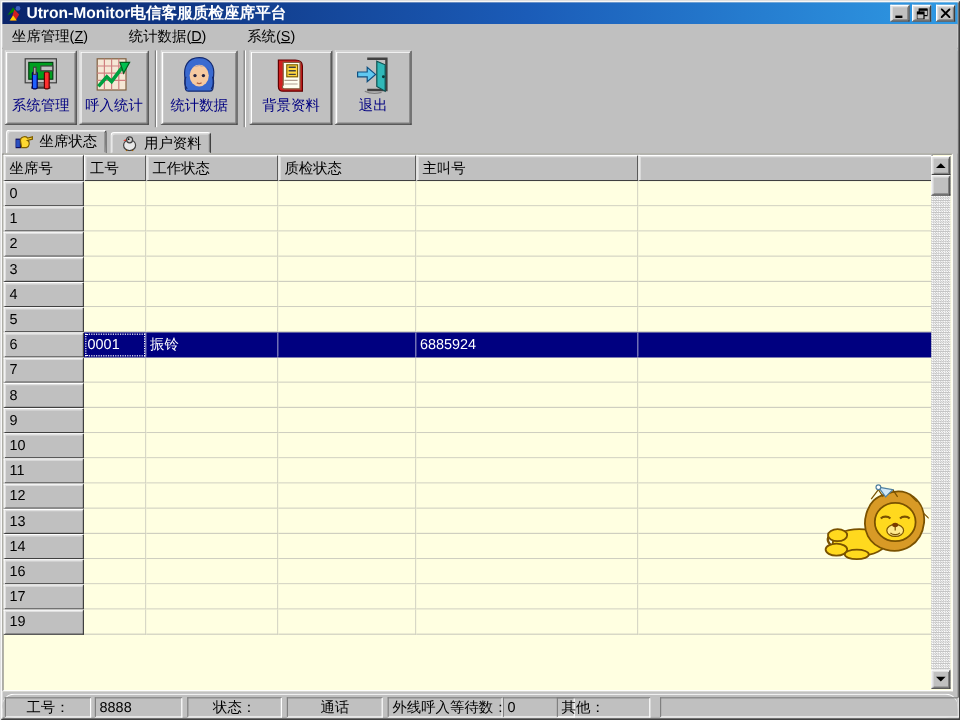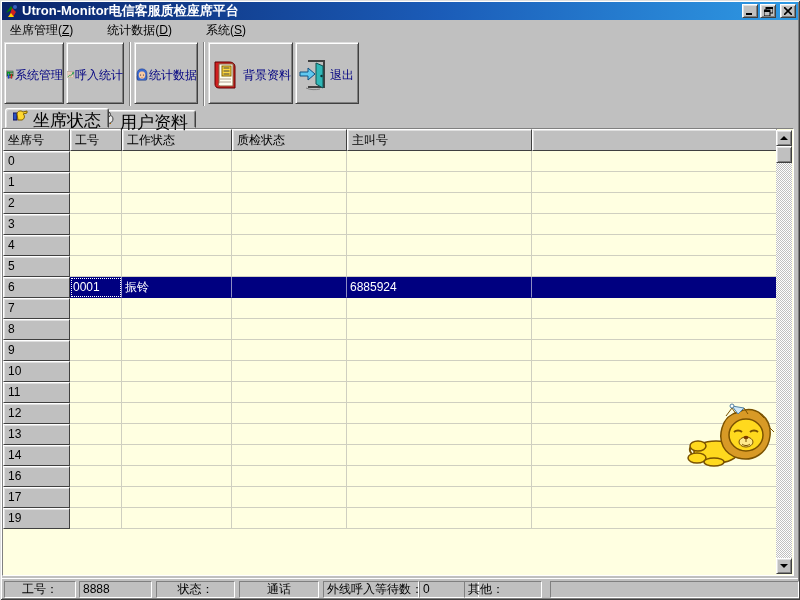--- a/index.html
+++ b/index.html
@@ -28,33 +28,33 @@
              border-bottom:1px solid #808080; box-shadow:0 1px 0 #ffffff; }
   .menu-item { font-size:12px; color:#000; padding:1px 8px; margin-right:18px; white-space:nowrap; }
   .menu-item u { text-decoration:underline; }
 
   
   .toolbar { position:absolute; left:2px; top:39px; right:2px; height:69px;
              background:#c0c0c0; display:flex; align-items:flex-start; padding:3px 0 0 2px; }
   .tool-btn { height:62px; background:#c0c0c0; margin-right:2px;
               border:1px solid; border-color:#dfdfdf #404040 #404040 #dfdfdf;
               box-shadow: inset 1px 1px 0 #fff, inset -1px -1px 0 #808080;
-              display:flex; align-items:center; justify-content:flex-start;
+              display:flex; flex-direction:column; align-items:center; justify-content:flex-start;
               padding-top:3px; }
   .tool-btn .ticon { width:34px; height:34px; }
   .tool-btn .tlabel { font-size:12px; color:#000080; white-space:nowrap; line-height:16px; }
   .tool-sep { width:2px; height:64px; margin:0 3px; border-left:1px solid #808080; border-right:1px solid #fff; }
 
   
   .tabbar { position:absolute; left:2px; top:108px; right:2px; height:20px; background:#c0c0c0; }
-  .tab { position:absolute; bottom:0; display:flex; gap:4px;
+  .tab { position:absolute; bottom:0; display:flex; align-items:center; gap:4px;
          background:#c0c0c0; border:1px solid; border-color:#fff #404040 transparent #fff;
          border-top-left-radius:3px; border-top-right-radius:3px;
          box-shadow: inset 1px 1px 0 #dfdfdf, inset -1px 0 0 #808080;
-         font-size:17px; color:#000; padding:0 7px; }
+         font-size:12px; color:#000; padding:0 7px; }
   .tab.active { left:3px; height:20px; z-index:2; }
   .tab.inactive { left:90px; height:18px; z-index:1; }
   .tab .tabicon { width:16px; height:13px; }
 
   
   .grid { position:absolute; left:2px; top:128px; width:792px; height:448px;
           background:#ffffe1; border:1px solid; border-color:#808080 #fff #fff #808080; }
   .ghead { display:flex; height:22px; width:774px; }
   .hcell, .rowhdr { background:#c0c0c0; color:#000; font-size:12px; line-height:20px;
           padding-left:4px; white-space:nowrap; overflow:hidden;
@@ -84,21 +84,21 @@
   .arrow-down { width:0; height:0; border-left:4px solid transparent; border-right:4px solid transparent; border-top:4px solid #000; }
   .sb-thumb { position:absolute; left:0; top:16px; width:16px; height:17px; background:#c0c0c0;
               border:1px solid; border-color:#fff #404040 #404040 #fff;
               box-shadow: inset 1px 1px 0 #dfdfdf, inset -1px -1px 0 #808080; }
 
   
   .lion { position:absolute; left:686px; top:402px; width:88px; height:66px; z-index:5; }
 
   
   .statusbar { position:absolute; left:2px; right:2px; bottom:2px; height:20px; background:#c0c0c0;
-               border-top:1px solid #fff; }
+               border-top:1px solid #fff;border-radius:10px; }
   .sp { position:absolute; top:2px; height:17px; font-size:12px; color:#000; line-height:15px;
         border:1px solid; border-color:#808080 #fff #fff #808080; padding:0 3px;
         white-space:nowrap; overflow:hidden; }
   .sp.center { text-align:center; }
 </style>
 </head>
 <body>
 
 <div class="window">
 
@@ -166,21 +166,21 @@
         <ellipse cx="17" cy="17" rx="8" ry="9" fill="#f6c9a0"></ellipse>
         <path d="M9 14 C9 7 25 7 25 14 L25 12 C22 8 12 8 9 12 Z" fill="#2a50b8"></path>
         <circle cx="13.5" cy="17" r="1.4" fill="#202040"></circle>
         <circle cx="20.5" cy="17" r="1.4" fill="#202040"></circle>
         <path d="M15 23 C16.5 24 17.5 24 19 23" stroke="#b06040" fill="none"></path>
         <path d="M6 18 C4 22 5 26 7 28 M28 18 C30 22 29 26 27 28" stroke="#142a70" fill="none"></path>
       </svg>
       <div class="tlabel">统计数据</div>
     </div>
     <div class="tool-sep"></div>
-    <div class="tool-btn" style="width:85px">
+    <div class="tool-btn" style="width:69px">
       <svg class="ticon" viewBox="0 0 34 34">
         <path d="M6 4 L20 4 C24 4 26 6 26 9 L26 30 L10 30 C7 30 6 28 6 26 Z" fill="#d02020" stroke="#600000"></path>
         <path d="M10 6 L24 6 L24 28 L11 28 C9 28 9 26 10 25 Z" fill="#fffff0" stroke="#806040"></path>
         <rect x="13" y="8" width="9" height="10" fill="#ffd840" stroke="#806000"></rect>
         <path d="M14.5 10 H20.5 M14.5 13 H20.5 M14.5 16 H20.5" stroke="#404040" stroke-width="1.2"></path>
         <path d="M11 21 H22 M11 24 H22" stroke="#b0a090"></path>
       </svg>
       <div class="tlabel">背景资料</div>
     </div>
     <div class="tool-btn" style="width:64px">

